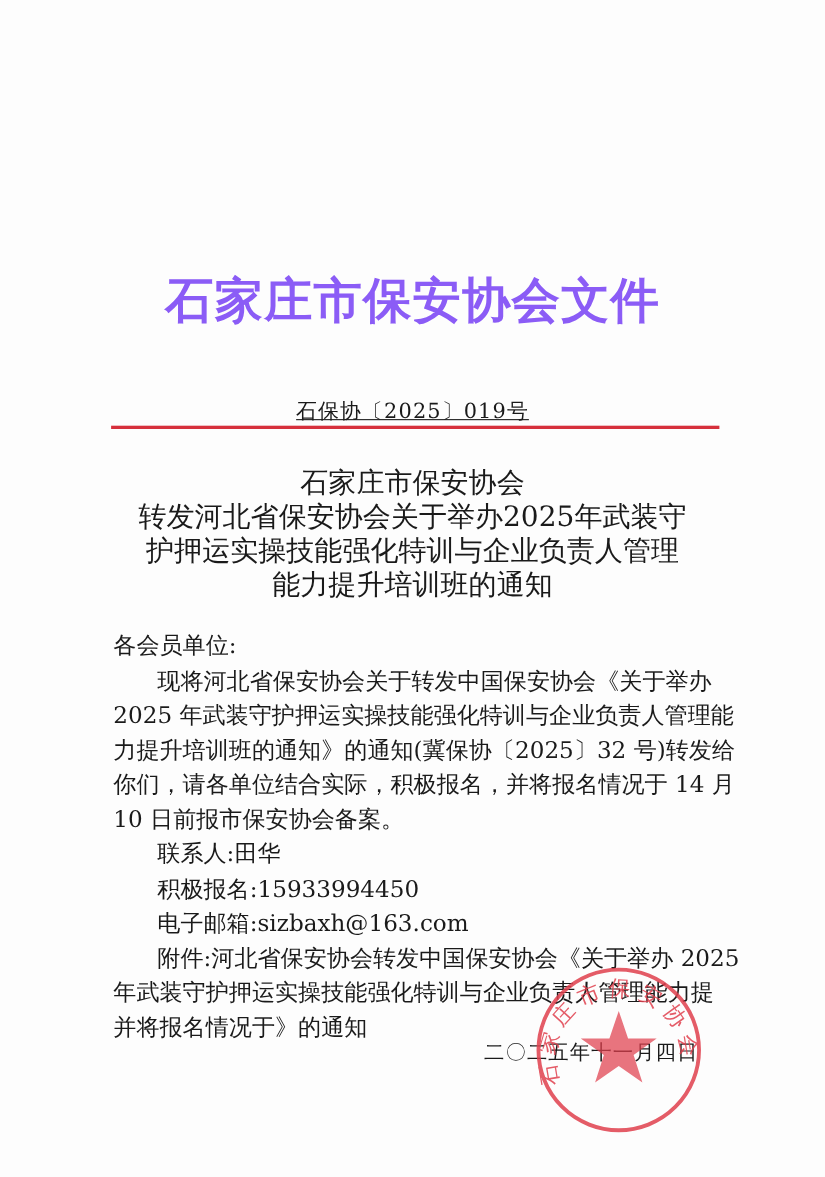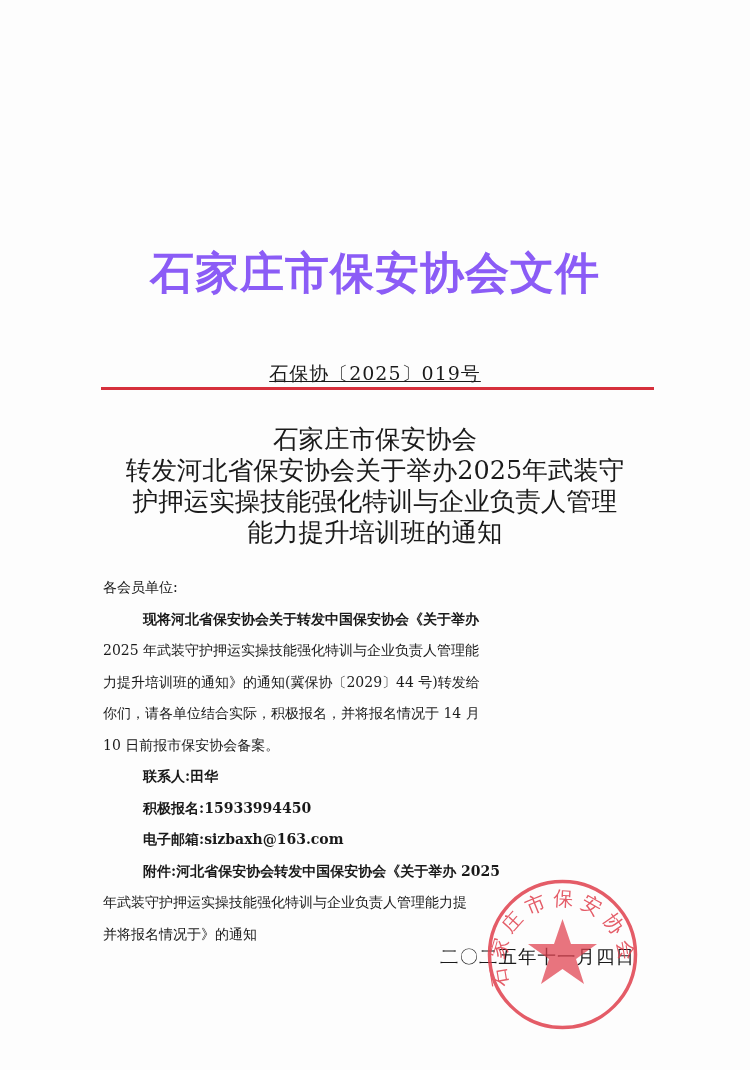--- a/index.html
+++ b/index.html
@@ -3,23 +3,23 @@
 <meta charset="utf-8">
 <style>
   html, body { margin: 0; padding: 0; background: #ffffff; }
   body { width: 750px; height: 1070px; position: relative; overflow: hidden; font-family: "DejaVu Serif", "Liberation Serif", serif; color: #1a1a1a; }
   .page { position: absolute; left: 0; top: 0; width: 750px; height: 1070px; background: #fdfdfd; }
   .red-title { position: absolute; top: 244px; left: 0; width: 750px; text-align: center; font-size: 44px; letter-spacing: 1px; font-family: "DejaVu Serif", serif; font-weight: bold; }
   .doc-number { position: absolute; top: 361px; left: 0; width: 750px; text-align: center; font-size: 19px; letter-spacing: 1px; text-decoration: underline; }
   .red-rule { position: absolute; top: 387px; left: 101px; width: 553px; height: 3px; }
   .headline { position: absolute; top: 424px; left: 0; width: 750px; text-align: center; font-size: 25.5px; line-height: 31px; }
   .headline div { white-space: nowrap; }
-  .body { position: absolute; left: 103px; top: 572px; width: 545px; font-size: 14px; line-height: 31.5px; }
+  .body { position: absolute; left: 103px; top: 572px; width: 545px; font-size: 21px; line-height: 31.5px; }
   .body p { margin: 0; white-space: nowrap; }
-  .indent { padding-left: 40px; font-weight: bold; }
+  .indent { padding-left: 40px; }
   .date { position: absolute; top: 944px; left: 440px; font-size: 18.5px; letter-spacing: 1px; white-space: nowrap; }
   .seal { position: absolute; left: 485px; top: 877px; width: 155px; height: 155px; opacity: 0.85; }
 </style>
 </head>
 <body>
 
 <div class="page">
 
   <div class="red-title" style="color:#8b5cf6;">石家庄市保安协会文件</div>
 
@@ -31,21 +31,21 @@
     <div>石家庄市保安协会</div>
     <div>转发河北省保安协会关于举办2025年武装守</div>
     <div>护押运实操技能强化特训与企业负责人管理</div>
     <div>能力提升培训班的通知</div>
   </div>
 
   <div class="body">
     <p>各会员单位:</p>
     <p class="indent">现将河北省保安协会关于转发中国保安协会《关于举办</p>
     <p>2025 年武装守护押运实操技能强化特训与企业负责人管理能</p>
-    <p>力提升培训班的通知》的通知(冀保协〔2029〕44 号)转发给</p>
+    <p>力提升培训班的通知》的通知(冀保协〔2025〕32 号)转发给</p>
     <p>你们，请各单位结合实际，积极报名，并将报名情况于 14 月</p>
     <p>10 日前报市保安协会备案。</p>
     <p class="indent">联系人:田华</p>
     <p class="indent">积极报名:15933994450</p>
     <p class="indent">电子邮箱:sizbaxh@163.com</p>
     <p class="indent">附件:河北省保安协会转发中国保安协会《关于举办 2025</p>
     <p>年武装守护押运实操技能强化特训与企业负责人管理能力提</p>
     <p>并将报名情况于》的通知</p>
   </div>
 

